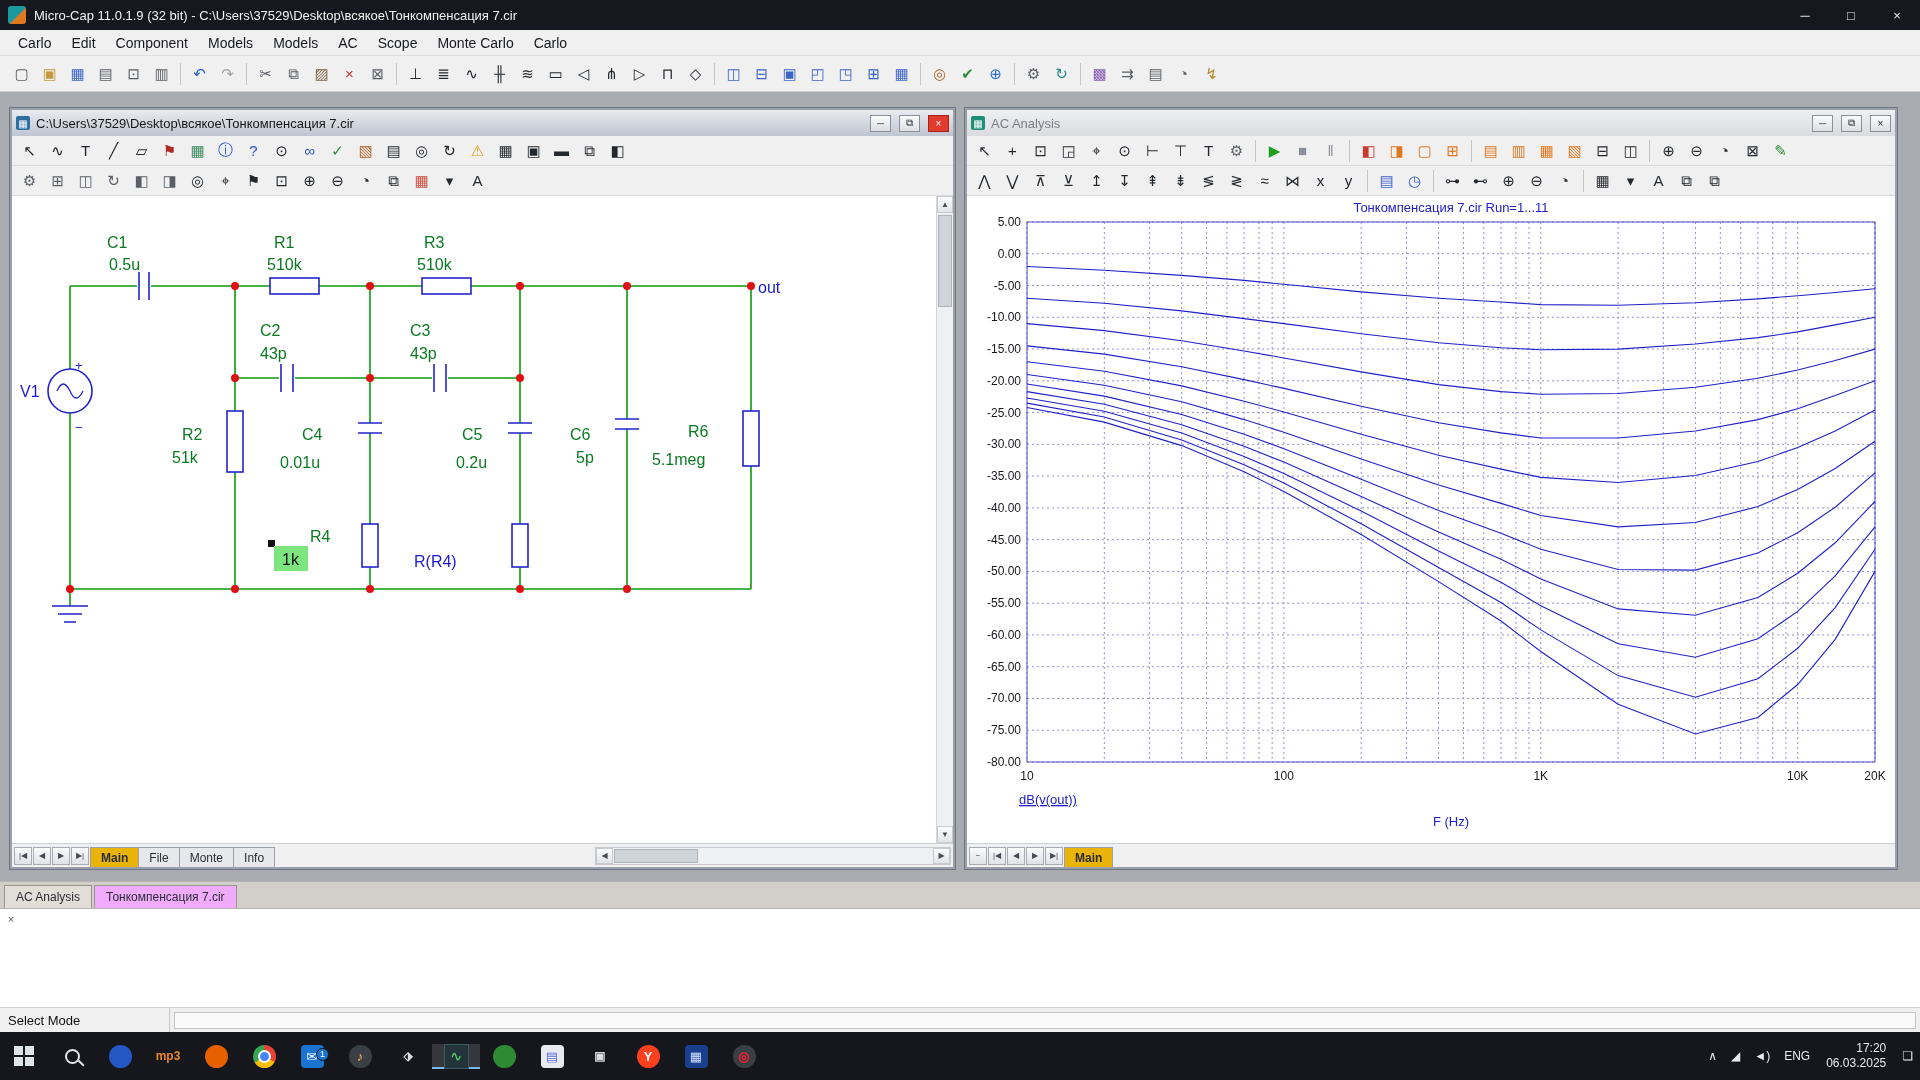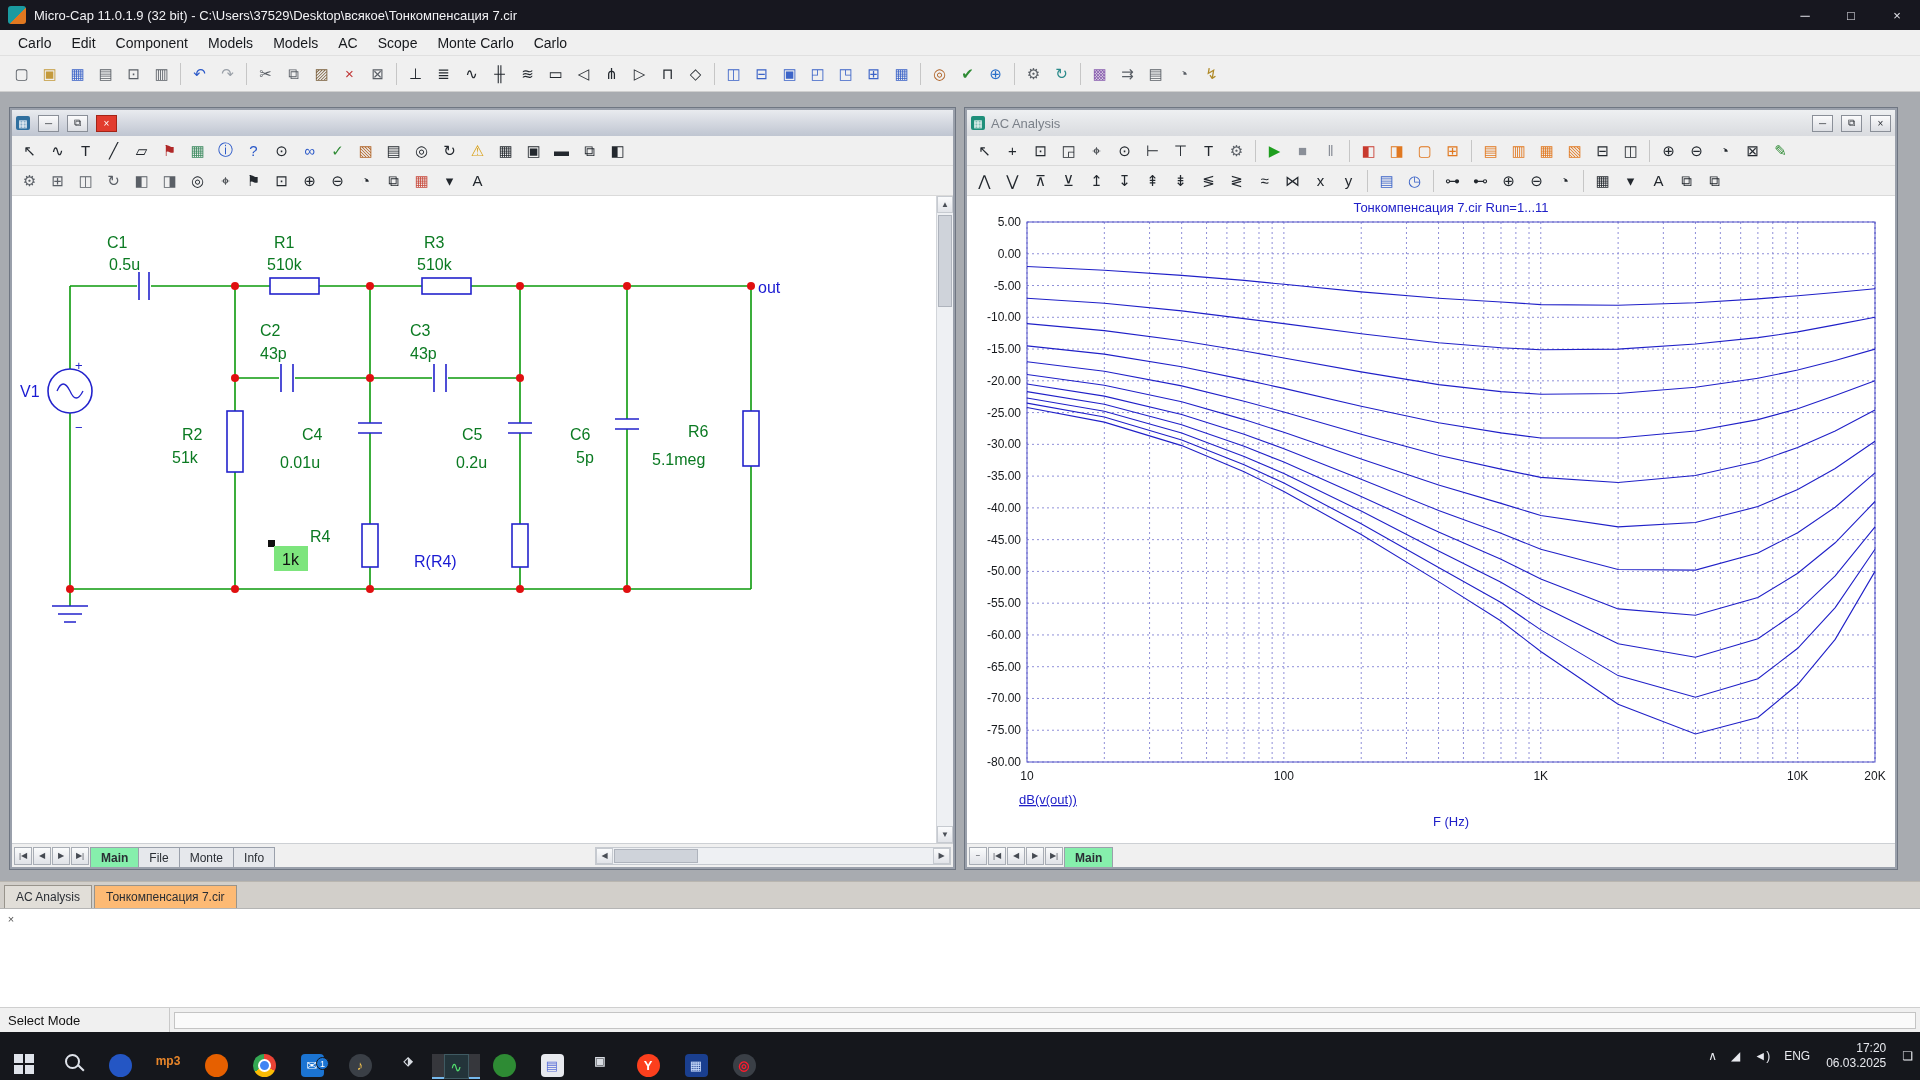--- a/index.html
+++ b/index.html
@@ -45,21 +45,21 @@
   .vscroll { width:17px; background:#eef0f3; border-left:1px solid #d2d5da; display:flex; flex-direction:column; }
   .scroll-btn { height:17px; width:100%; display:flex; align-items:center; justify-content:center; font-size:8px; color:#4a4f57;
     background:linear-gradient(#fafbfc,#e2e4e9); border:1px solid #c6cad0; flex:none; }
   .vtrack { flex:1; position:relative; }
   .vthumb { position:absolute; top:2px; left:1px; right:1px; height:92px; background:#cfd3da; border:1px solid #aeb3bc; }
   .sheet-row { height:24px; display:flex; align-items:center; background:#f0f0f0; border-top:1px solid #cdd0d4; padding:0 2px; gap:1px; }
   .nav-btn { min-width:18px; height:18px; border:1px solid #a8adb5; background:linear-gradient(#fafbfc,#e0e2e7);
     display:inline-flex; align-items:center; justify-content:center; font-size:8px; color:#454a52; flex:none; }
   .sheet-tab { height:20px; padding:3px 10px 0; font-size:12px; color:#2a2e34; background:#e6e8ec;
     border:1px solid #9aa0ab; border-bottom:none; margin-right:-1px; flex:none; }
-  .sheet-tab.active { background:#86efac; font-weight:700; }
+  .sheet-tab.active { background:#eab308; font-weight:700; }
   .flex1 { flex:1; }
   .hscroll { width:356px; height:18px; display:flex; align-items:center; background:#eef0f3; border:1px solid #c6cad0; flex:none; }
   .hscroll .scroll-btn { width:17px; height:100%; }
   .htrack { flex:1; height:100%; position:relative; }
   .hthumb { position:absolute; left:1px; top:1px; bottom:1px; width:84px; background:#cfd3da; border:1px solid #aeb3bc; }
 
   
   .wire { stroke:#0c9a0c; stroke-width:1.6; fill:none; }
   .comp { stroke:#2323cc; stroke-width:1.6; fill:none; }
   .compthin { stroke:#2323cc; stroke-width:1.3; fill:none; }
@@ -77,32 +77,32 @@
   .xlab { font-family:"Liberation Sans",sans-serif; font-size:12px; fill:#16181c; text-anchor:middle; }
   .ptitle { font-family:"Liberation Sans",sans-serif; font-size:13px; fill:#2020c8; text-anchor:middle; }
   .plegend { font-family:"Liberation Sans",sans-serif; font-size:13px; fill:#2020c8; text-decoration:underline; }
   .pxlabel { font-family:"Liberation Sans",sans-serif; font-size:13px; fill:#2020c8; text-anchor:middle; }
 
   
   .doc-tabs { position:absolute; top:881px; left:0; right:0; height:27px; background:#d2cfca; border-top:1px solid #b9b6b0;
     display:flex; align-items:flex-end; padding:3px 0 0 4px; }
   .doc-tab { height:23px; padding:4px 11px 0; font-size:12px; color:#2a2e34; background:#e1ded8;
     border:1px solid #98948c; border-bottom:none; margin-right:2px; }
-  .doc-tab.active { background:#fdba74; }
+  .doc-tab.active { background:#f0abfc; }
   .message-panel { position:absolute; top:908px; left:0; right:0; height:99px; background:#fff; border-top:1px solid #b5b5b5; }
   .msg-close { position:absolute; left:4px; top:3px; width:14px; height:14px; font-size:11px; color:#555;
     display:flex; align-items:center; justify-content:center; }
   .statusbar { position:absolute; top:1007px; left:0; right:0; height:25px; background:#f0f0f0; border-top:1px solid #cfcfcf;
     display:flex; align-items:center; font-size:13px; color:#111; }
   .status-cell { width:170px; padding:0 8px; border-right:1px solid #c9c9c9; height:100%; display:flex; align-items:center; }
   .status-fill { flex:1; margin:3px 4px; height:17px; background:#fafafa; border:1px solid #c4c4c4; }
 
   
   .taskbar { position:absolute; top:1032px; left:0; right:0; height:48px; background:#15171c; display:flex; align-items:stretch; color:#e8eaef; }
-  #taskbar-apps { display:flex; align-items:flex-start;margin-top:22px; }
+  #taskbar-apps { display:flex; align-items:center; }
   .tb-app { width:48px; display:flex; align-items:center; justify-content:center; position:relative; }
   .tb-app.active { background:rgba(255,255,255,.14); box-shadow:inset 0 -2px 0 #76b9ed; }
   .icon-txt { font-size:12px; font-weight:bold; }
   .icon-dot { width:23px; height:23px; border-radius:50%; display:flex; align-items:center; justify-content:center; font-size:13px; font-weight:bold; }
   .icon-sq { width:23px; height:23px; border-radius:4px; display:flex; align-items:center; justify-content:center; font-size:13px; }
   .icon-start { width:20px; height:20px; background:
       linear-gradient(#dfe3ea,#dfe3ea) 0 0/9px 9px,
       linear-gradient(#dfe3ea,#dfe3ea) 11px 0/9px 9px,
       linear-gradient(#dfe3ea,#dfe3ea) 0 11px/9px 9px,
       linear-gradient(#dfe3ea,#dfe3ea) 11px 11px/9px 9px; background-repeat:no-repeat; }
@@ -191,20 +191,21 @@
     <span class="tb-btn" style="color: rgb(90, 95, 102);">▤</span>
     <span class="tb-btn" style="color: rgb(90, 95, 102);">◔</span>
     <span class="tb-btn" style="color: rgb(176, 138, 40);">↯</span>
   </div>
 
 <div class="mdi">
 
   <div class="child" style="left:10px; top:16px; width:945px; height:761px;">
     <div class="child-title">
       <span class="child-icon sch">▦</span>
+      <span class="child-title-text">C:\Users\37529\Desktop\всякое\Тонкомпенсация 7.cir</span>
       <span class="cbtn">─</span>
       <span class="cbtn">⧉</span>
       <span class="cbtn close-red">×</span>
     </div>
     <div class="child-tb">
         <span class="tb-btn" style="color: rgb(35, 40, 46);">↖</span>
         <span class="tb-btn" style="color: rgb(35, 40, 46);">∿</span>
         <span class="tb-btn" style="color: rgb(35, 40, 46);">T</span>
         <span class="tb-btn" style="color: rgb(35, 40, 46);">╱</span>
         <span class="tb-btn" style="color: rgb(35, 40, 46);">▱</span>

